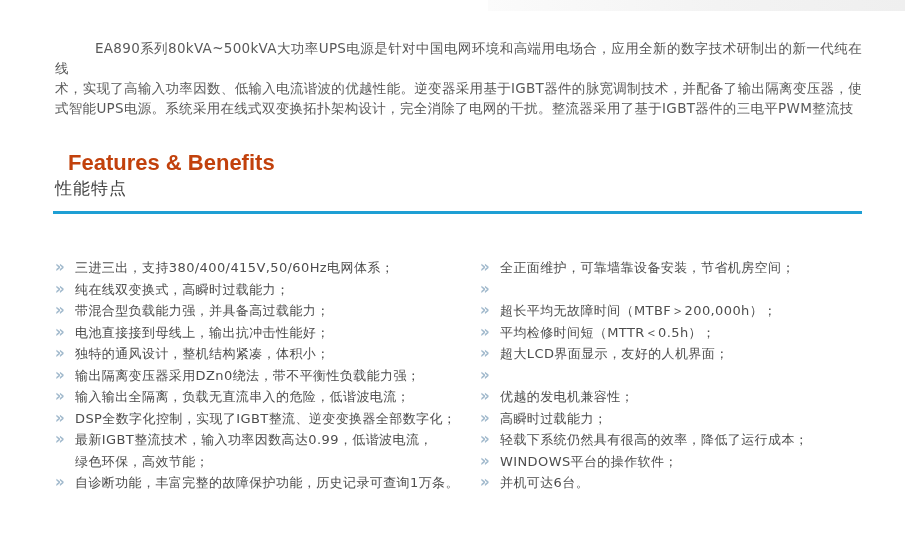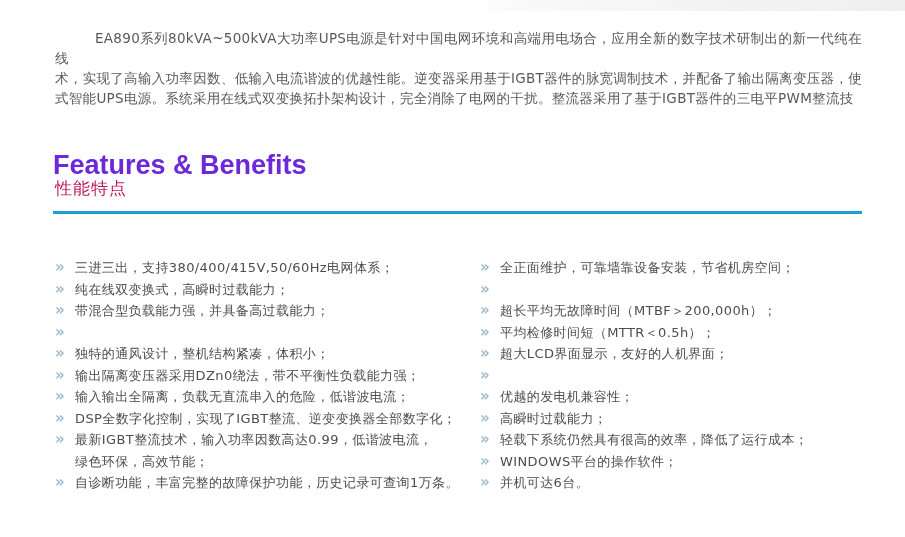--- a/index.html
+++ b/index.html
@@ -13,35 +13,35 @@
     width: 905px; height: 537px;
     overflow: hidden;
     background: #ffffff;
   }
   .top-band {
     position: absolute; left: 488px; top: 0;
     width: 417px; height: 11px;
     background: linear-gradient(90deg, #fbfbfb 0%, #f3f3f3 55%, #efefef 100%);
   }
   .intro {
-    position: absolute; left: 55px; top: 28px; width: 807px;
+    position: absolute; left: 55px; top: 38px; width: 807px;
     font-size: 13.5px; line-height: 20px;
     color: #595959; letter-spacing: 0.3px;
   }
   .para-line { text-align: justify; text-align-last: justify; }
   .para-line:first-child { text-indent: 40px; }
   .para-line:last-child  { text-align-last: left; }
   .title-en {
-    position: absolute; left: 53px; top: 150px;
+    position: absolute; left: 68px; top: 150px;
     font-family: "Liberation Sans", "DejaVu Sans", sans-serif;
-    font-size: 27px; font-weight: bold; color: #6d28d9;
+    font-size: 22px; font-weight: bold; color: #c2410c;
   }
   .title-zh {
     position: absolute; left: 55px; top: 177px;
-    font-size: 17px; color: #be185d; letter-spacing: 1px;
+    font-size: 17px; color: #404040; letter-spacing: 1px;
   }
   .divider {
     position: absolute; left: 53px; top: 211px;
     width: 809px; height: 3px; background: #1e9fd4;
   }
   .features {
     position: absolute; top: 257px;
     font-size: 13px; color: #4d4d4d; letter-spacing: 0.4px;
   }
   .features.left  { left: 55px;  width: 440px; }
@@ -81,20 +81,21 @@
       <div class="feature-row">
       <span class="bullet-icon">»</span>
       <span class="feature-text">纯在线双变换式，高瞬时过载能力；</span>
     </div>
       <div class="feature-row">
       <span class="bullet-icon">»</span>
       <span class="feature-text">带混合型负载能力强，并具备高过载能力；</span>
     </div>
       <div class="feature-row">
       <span class="bullet-icon">»</span>
+      <span class="feature-text">电池直接接到母线上，输出抗冲击性能好；</span>
     </div>
       <div class="feature-row">
       <span class="bullet-icon">»</span>
       <span class="feature-text">独特的通风设计，整机结构紧凑，体积小；</span>
     </div>
       <div class="feature-row">
       <span class="bullet-icon">»</span>
       <span class="feature-text">输出隔离变压器采用DZn0绕法，带不平衡性负载能力强；</span>
     </div>
       <div class="feature-row">

